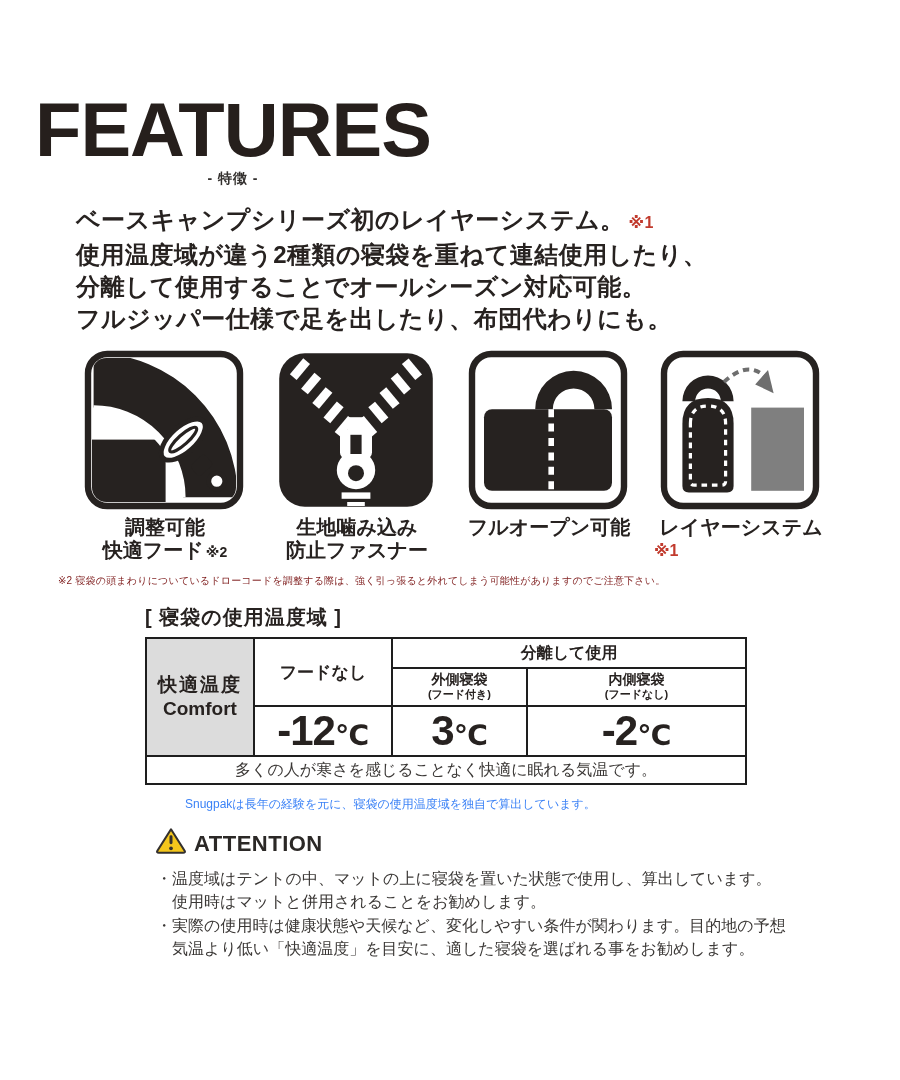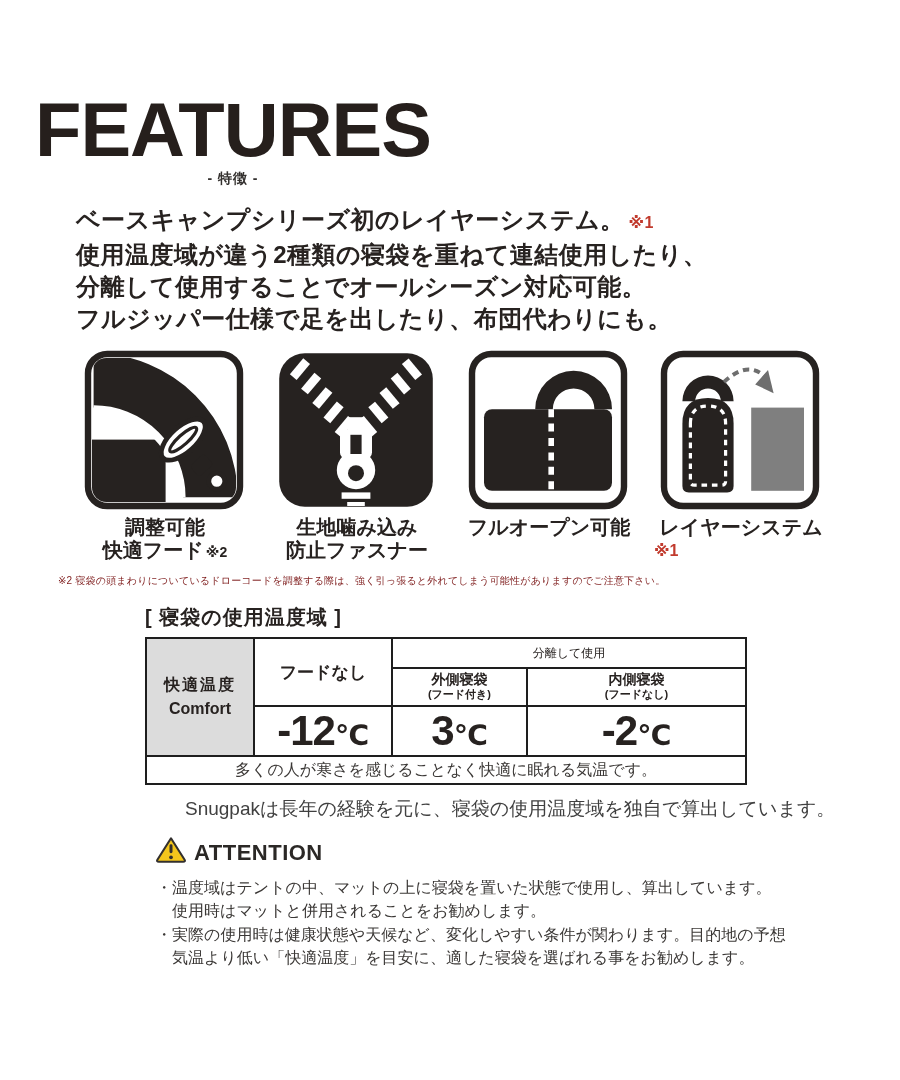--- a/index.html
+++ b/index.html
@@ -26,32 +26,32 @@
   .feature-label { margin-top:6px; font-size:20px; font-weight:700; line-height:23px; color:#272220; }
   .ref-dark { font-size:14px; font-weight:700; color:#272220; margin-left:2px; }
   .ref-red-left { text-align:left; font-size:16px; font-weight:700; color:#c13a2d; margin-left:2px; }
 
   .footnote { margin:10px 0 0 58px; font-size:10px; color:#7f1d1d; letter-spacing:0.2px; }
 
   .table-section { margin:16px 0 0 145px; }
   .table-title { font-size:20px; font-weight:700; margin-bottom:6px; letter-spacing:1px; }
   table.temp { border-collapse:collapse; width:600px; table-layout:fixed; }
   table.temp td { border:2px solid #1e1e1e; text-align:center; vertical-align:middle; }
-  td.comfort { background:#dcdcdc; font-size:16px; font-weight:700; line-height:24px; letter-spacing:2px; }
+  td.comfort { background:#dcdcdc; font-size:19px; font-weight:700; line-height:24px; letter-spacing:2px; }
   td.comfort .en { letter-spacing:0; }
   td.stacked-h { font-size:17px; font-weight:700; height:66px; }
-  td.sep-h { font-size:12px; font-weight:400; height:30px; }
+  td.sep-h { font-size:16px; font-weight:700; height:30px; }
   td.sub-h { font-size:14px; font-weight:700; height:38px; line-height:15px;border-radius:8px; }
   td.sub-h .small { font-size:11px; font-weight:700; }
   td.val { height:50px; font-weight:700; }
   td.val .num { font-size:42px; font-weight:800; letter-spacing:-1px; }
   td.val .unit { font-size:28px; font-weight:800; }
   td.tfoot { height:28px; font-size:16px; color:#3b3836; }
 
-  .snugpak-note { margin:11px 0 0 185px; font-size:19px; color:#404040; }
+  .snugpak-note { margin:11px 0 0 185px; font-size:12px; color:#3b82f6; }
 
   .attention { margin:14px 0 0 156px; width:630px; }
   .attention-heading { display:flex; align-items:center; gap:8px; font-size:22px; font-weight:700; color:#2b2826; letter-spacing:0.5px; }
   .attention-heading svg { width:30px; height:27px; }
   .bullets { margin-top:7px; font-size:16px; line-height:23px; color:#3b3836; }
   .bullet { position:relative; padding-left:16px; margin-bottom:1px; }
   .bullet .mark { position:absolute; left:0; top:0; }
 </style>
 </head>
 <body>

